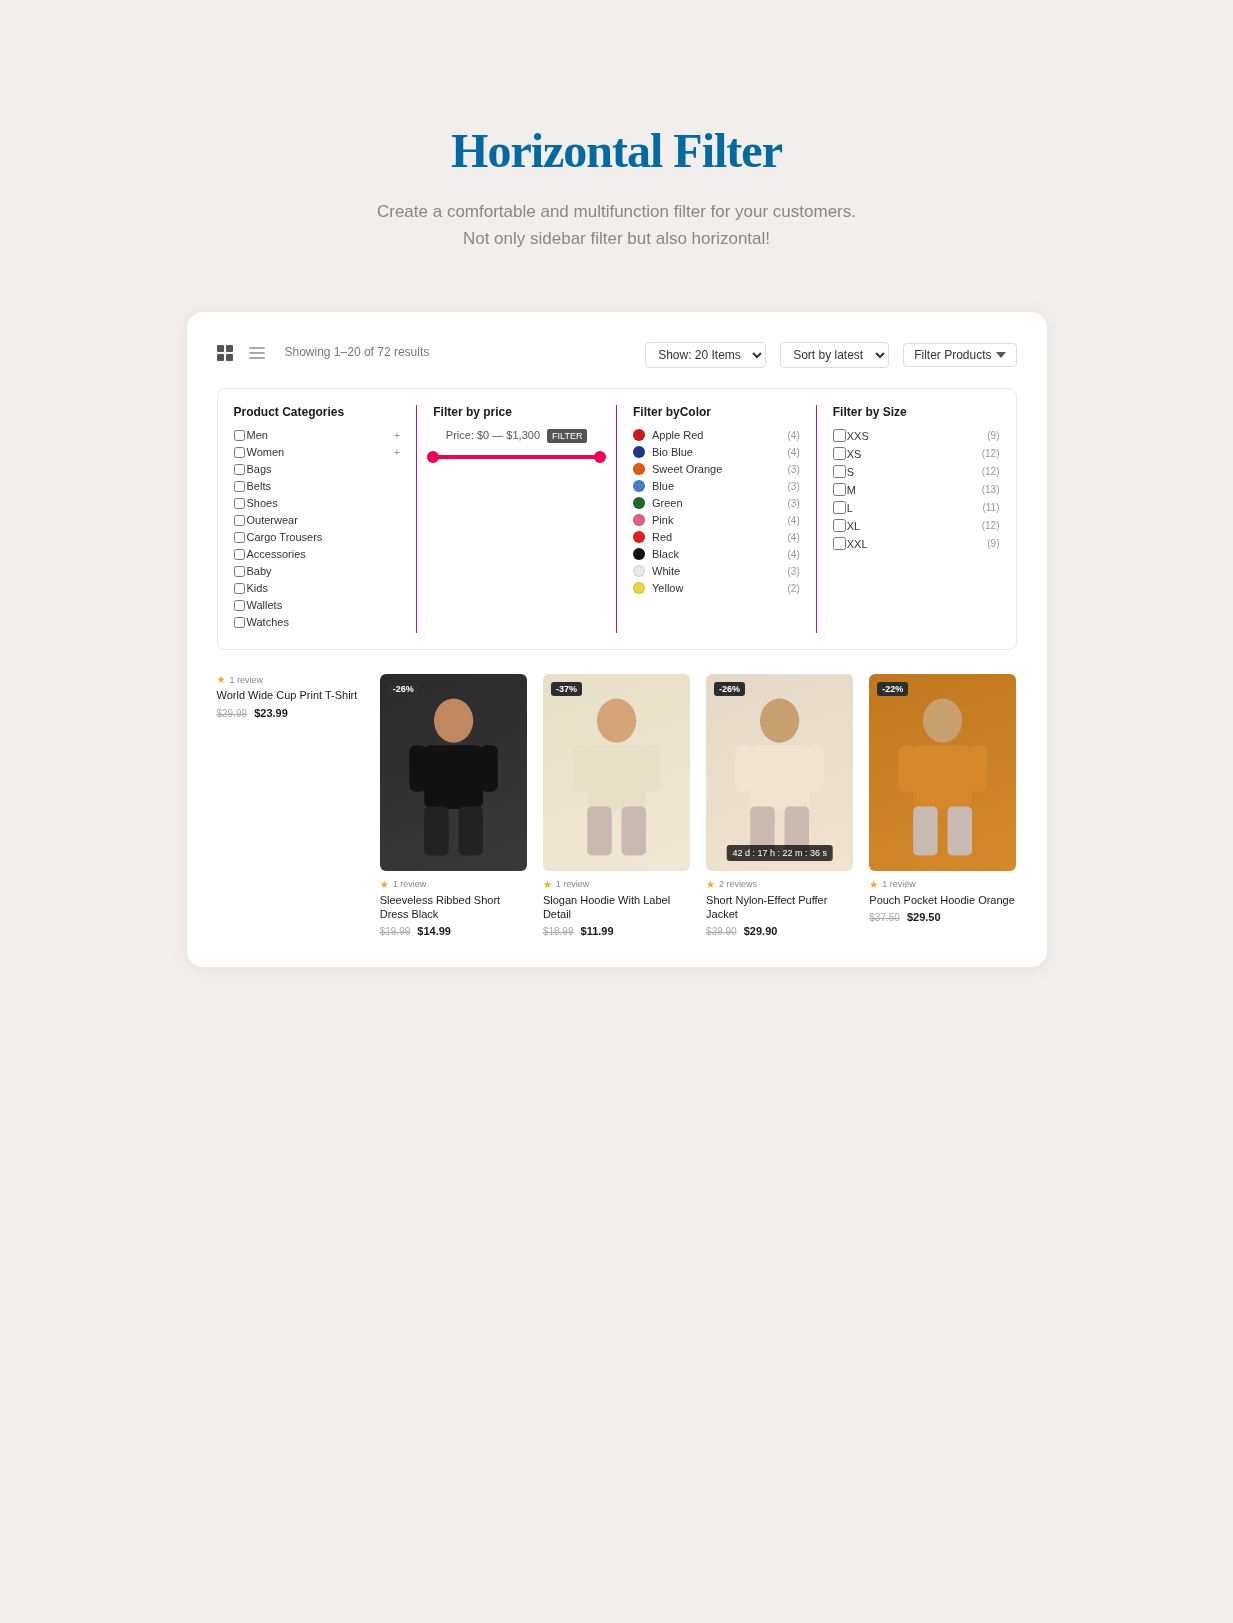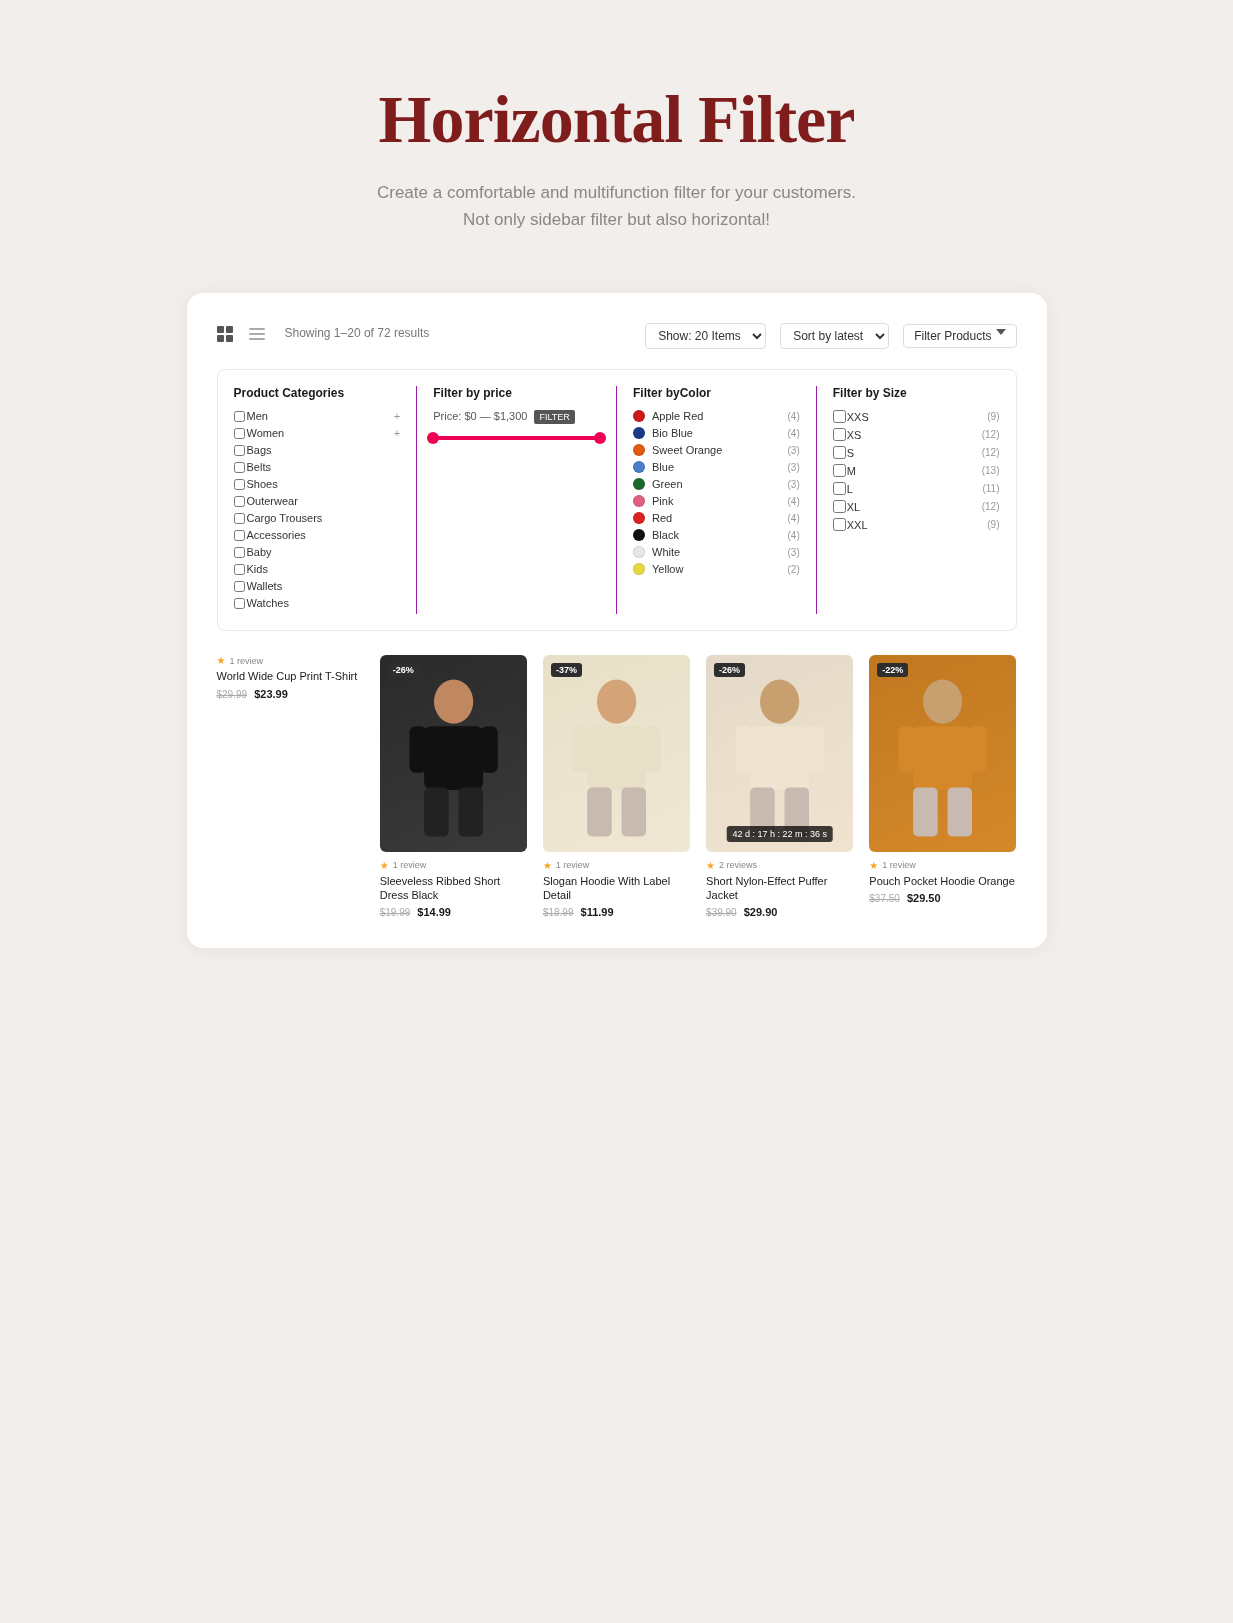--- a/index.html
+++ b/index.html
@@ -13,26 +13,27 @@
       padding: 80px 20px 80px;
     }
 
     .hero-section {
       text-align: center;
       max-width: 700px;
       margin-bottom: 60px;
     }
 
     .hero-title {
-      font-size: 68px;
+      font-size: 48px;
       font-weight: 700;
-      color: #7f1d1d;
+      color: #0369a1;
       letter-spacing: -1px;
       margin-bottom: 20px;
       font-family: Georgia, serif;
+      margin-top: 43px;
     }
 
     .hero-subtitle {
       font-size: 17px;
       color: #888;
       line-height: 1.6;
     }
 
     .main-card {
       background: #fff;
@@ -82,20 +83,21 @@
 
     .filter-products-btn {
       border: 1px solid #ddd;
       border-radius: 4px;
       padding: 4px 10px;
       font-size: 12px;
       color: #333;
       cursor: pointer;
       background: #fff;
       display: flex;
+      align-items: center;
       gap: 4px;
     }
 
     
     .filter-panel {
       display: flex;
       gap: 0;
       border: 1px solid #e8e8e8;
       border-radius: 8px;
       padding: 16px;
@@ -139,20 +141,21 @@
       margin-left: auto;
       color: #999;
       font-size: 11px;
     }
 
     
     .price-range-text {
       font-size: 11px;
       color: #555;
       margin-bottom: 12px;
+      text-align: center;
     }
 
     .price-range-text .filter-btn {
       display: inline-block;
       background: #555;
       color: #fff;
       font-size: 9px;
       padding: 2px 5px;
       border-radius: 2px;
       margin-left: 4px;

